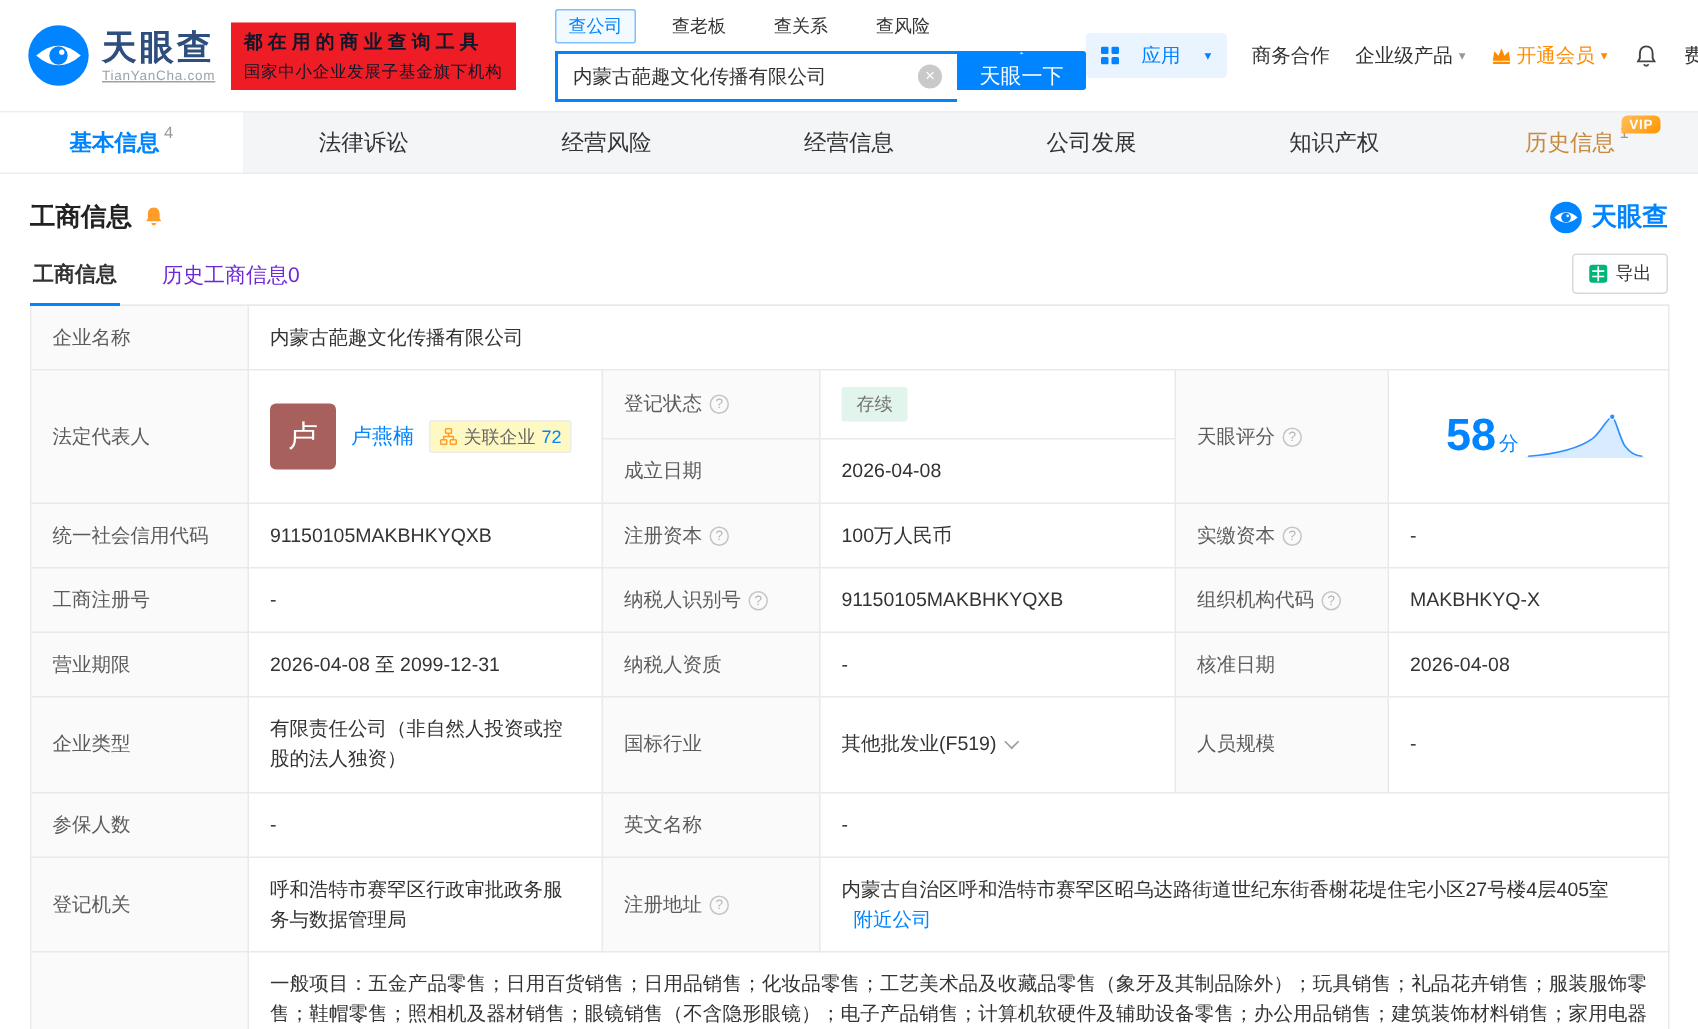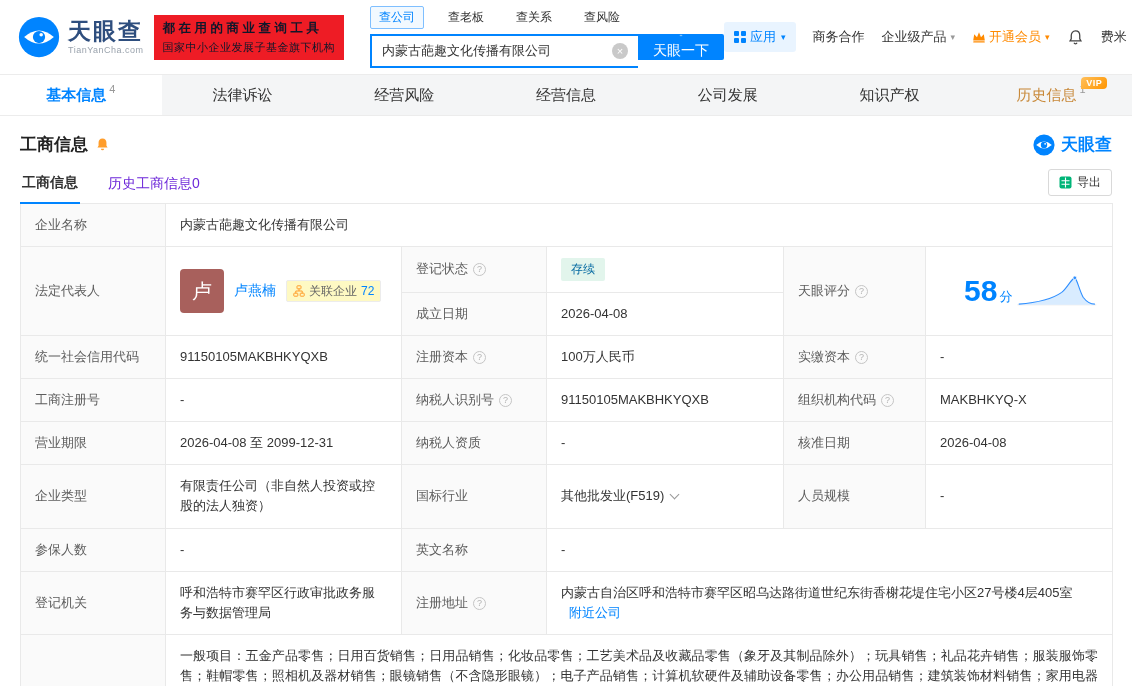--- a/index.html
+++ b/index.html
@@ -9,37 +9,37 @@
     color: #333;
     font-family: "Liberation Sans", "DejaVu Sans", sans-serif;
     font-size: 13px;
   }
   a { text-decoration: none; }
 
   
   .top { height: 74px; display: flex; align-items: center; padding: 0 18px; background: #fff; }
   .logo { display: flex; align-items: center; gap: 8px; cursor: pointer; }
   .logo-cn { font-size: 23px; font-weight: bold; color: #2e4e7e; letter-spacing: 2px; line-height: 1.1; }
-  .logo-en { font-size: 9px; color: #9aa3ad; letter-spacing: .5px; }
+  .logo-en { font-size: 9px; color: #9aa3ad; letter-spacing: .5px; text-decoration: underline; }
   .slogan { background: #ee1c25; color: #0f172a; padding: 5px 9px; margin-left: 10px; }
   .slogan-1 { font-size: 12.5px; font-weight: bold; letter-spacing: 3.5px; white-space: nowrap; }
   .slogan-2 { font-size: 11px; margin-top: 3px; letter-spacing: .5px; white-space: nowrap; }
 
   .search-block { margin-left: 26px; }
   .search-tabs { display: flex; gap: 16px; align-items: center; margin-bottom: 5px; }
   .search-tab { font-size: 12px; color: #333; cursor: pointer; padding: 2px 8px; }
   .search-tab.active { color: #0084ff; border: 1px solid #7fbfff; background: #f2f9ff; border-radius: 2px; font-weight: normal; }
   .search-bar { display: flex; position: relative; }
   .search-input { width: 268px; height: 34px; border: 2px solid #0084ff; border-right: none; padding: 0 32px 0 10px; font-size: 13px; color: #333; outline: none; font-family: inherit; }
   .clear-btn { position: absolute; left: 242px; top: 9px; width: 16px; height: 16px; background: #c9c9c9; color: #fff; border-radius: 50%; font-size: 11px; line-height: 16px; text-align: center; cursor: pointer; }
   .search-btn { width: 86px; height: 26px; background: #0084ff; color: #fff; border: none; font-size: 14px; cursor: pointer; display: flex; align-items: center; justify-content: space-between; gap: 5px; font-family: inherit; border-radius: 0 2px 2px 0; flex-direction: column; }
 
   .top-nav { margin-left: auto; display: flex; align-items: center; gap: 17px; font-size: 13px; color: #333; white-space: nowrap; }
   .nav-item { cursor: pointer; display: inline-flex; align-items: center; gap: 3px; }
-  .apps-pill { display: flex; align-items: center; gap: 4px; background: #e9f4ff; color: #0084ff; padding: 6px 10px; border-radius: 3px; cursor: pointer; }
+  .apps-pill { display: flex; align-items: center; gap: 15px; background: #e9f4ff; color: #0084ff; padding: 6px 10px; border-radius: 3px; cursor: pointer; }
   .vip-link { color: #ff8a00; }
   .caret { font-size: 9px; color: #999; margin-left: 1px; }
   .caret.blue { color: #0084ff; }
   .caret.orange { color: #ff8a00; }
   .bell-wrap { cursor: pointer; display: flex; align-items: center; }
 
   
   .main-tabs { display: flex; background: #f4f5f6; border-top: 1px solid #ececec; border-bottom: 1px solid #ececec; height: 42px; }
   .main-tab { flex: 1; display: flex; align-items: center; justify-content: center; font-size: 15px; color: #333; cursor: pointer; position: relative; }
   .main-tab.active { background: #fff; color: #0084ff; font-weight: bold; }
@@ -58,21 +58,21 @@
   .subtab { font-size: 14px; padding: 0 2px 10px; margin-right: 26px; cursor: pointer; color: #6d28d9; }
   .subtab.active { color: #333; font-weight: bold; border-bottom: 2px solid #0084ff; margin-bottom: -1px; }
   .export-btn { margin-left: auto; margin-bottom: 7px; display: inline-flex; align-items: center; gap: 5px; border: 1px solid #d9d9d9; border-radius: 3px; padding: 4px 10px; font-size: 12px; color: #333; background: #fff; cursor: pointer; font-family: inherit; }
 
   
   .info-table { width: 100%; border-collapse: collapse; table-layout: fixed; margin-top: -1px; }
   .info-table td { border: 1px solid #e9e9e9; padding: 11px 14px; font-size: 13px; color: #333; line-height: 1.55; word-break: break-all; vertical-align: middle; }
   td.lbl { background: #fafafa; color: #5c5c5c; }
   .help { display: inline-block; width: 13px; height: 13px; border: 1px solid #c5c5c5; border-radius: 50%; color: #b3b3b3; font-size: 9px; line-height: 11px; text-align: center; margin-left: 5px; vertical-align: 1px; cursor: pointer; }
   .link { color: #0084ff; cursor: pointer; margin-left: 8px; white-space: nowrap; }
-  .status-badge { display: inline-block; background: #e2f5ec; color: #0369a1; font-size: 12px; padding: 2px 10px; border-radius: 2px; }
+  .status-badge { display: inline-block; background: #e2f5ec; color: #737373; font-size: 12px; padding: 2px 10px; border-radius: 2px; }
   .rep-cell { display: flex; align-items: center; gap: 10px; }
   .avatar { width: 44px; height: 44px; background: #a8605c; color: #fff; font-size: 20px; display: flex; align-items: center; justify-content: center; border-radius: 4px; flex: none; cursor: pointer; }
   .rep-name { color: #0084ff; font-size: 14px; cursor: pointer; white-space: nowrap; }
   .rel-badge { display: inline-flex; align-items: center; gap: 4px; border: 1px solid #ececec; border-radius: 2px; padding: 1px 6px; font-size: 12px; color: #666; cursor: pointer; background: #fef9c3; white-space: nowrap; }
   .rel-count { color: #0084ff; }
   .score-wrap { display: flex; align-items: center; justify-content: space-between; gap: 4px; }
   .score-num { color: #0084ff; font-size: 30px; font-weight: bold; white-space: nowrap; margin-left: 24px; }
   .score-unit { font-size: 13px; font-weight: normal; margin-left: 2px; }
   .chevron { display: inline-block; width: 7px; height: 7px; border-right: 1.5px solid #999; border-bottom: 1.5px solid #999; transform: rotate(45deg); margin-left: 7px; vertical-align: 2px; cursor: pointer; }
   .scope-text { line-height: 1.95; text-align: justify; }

